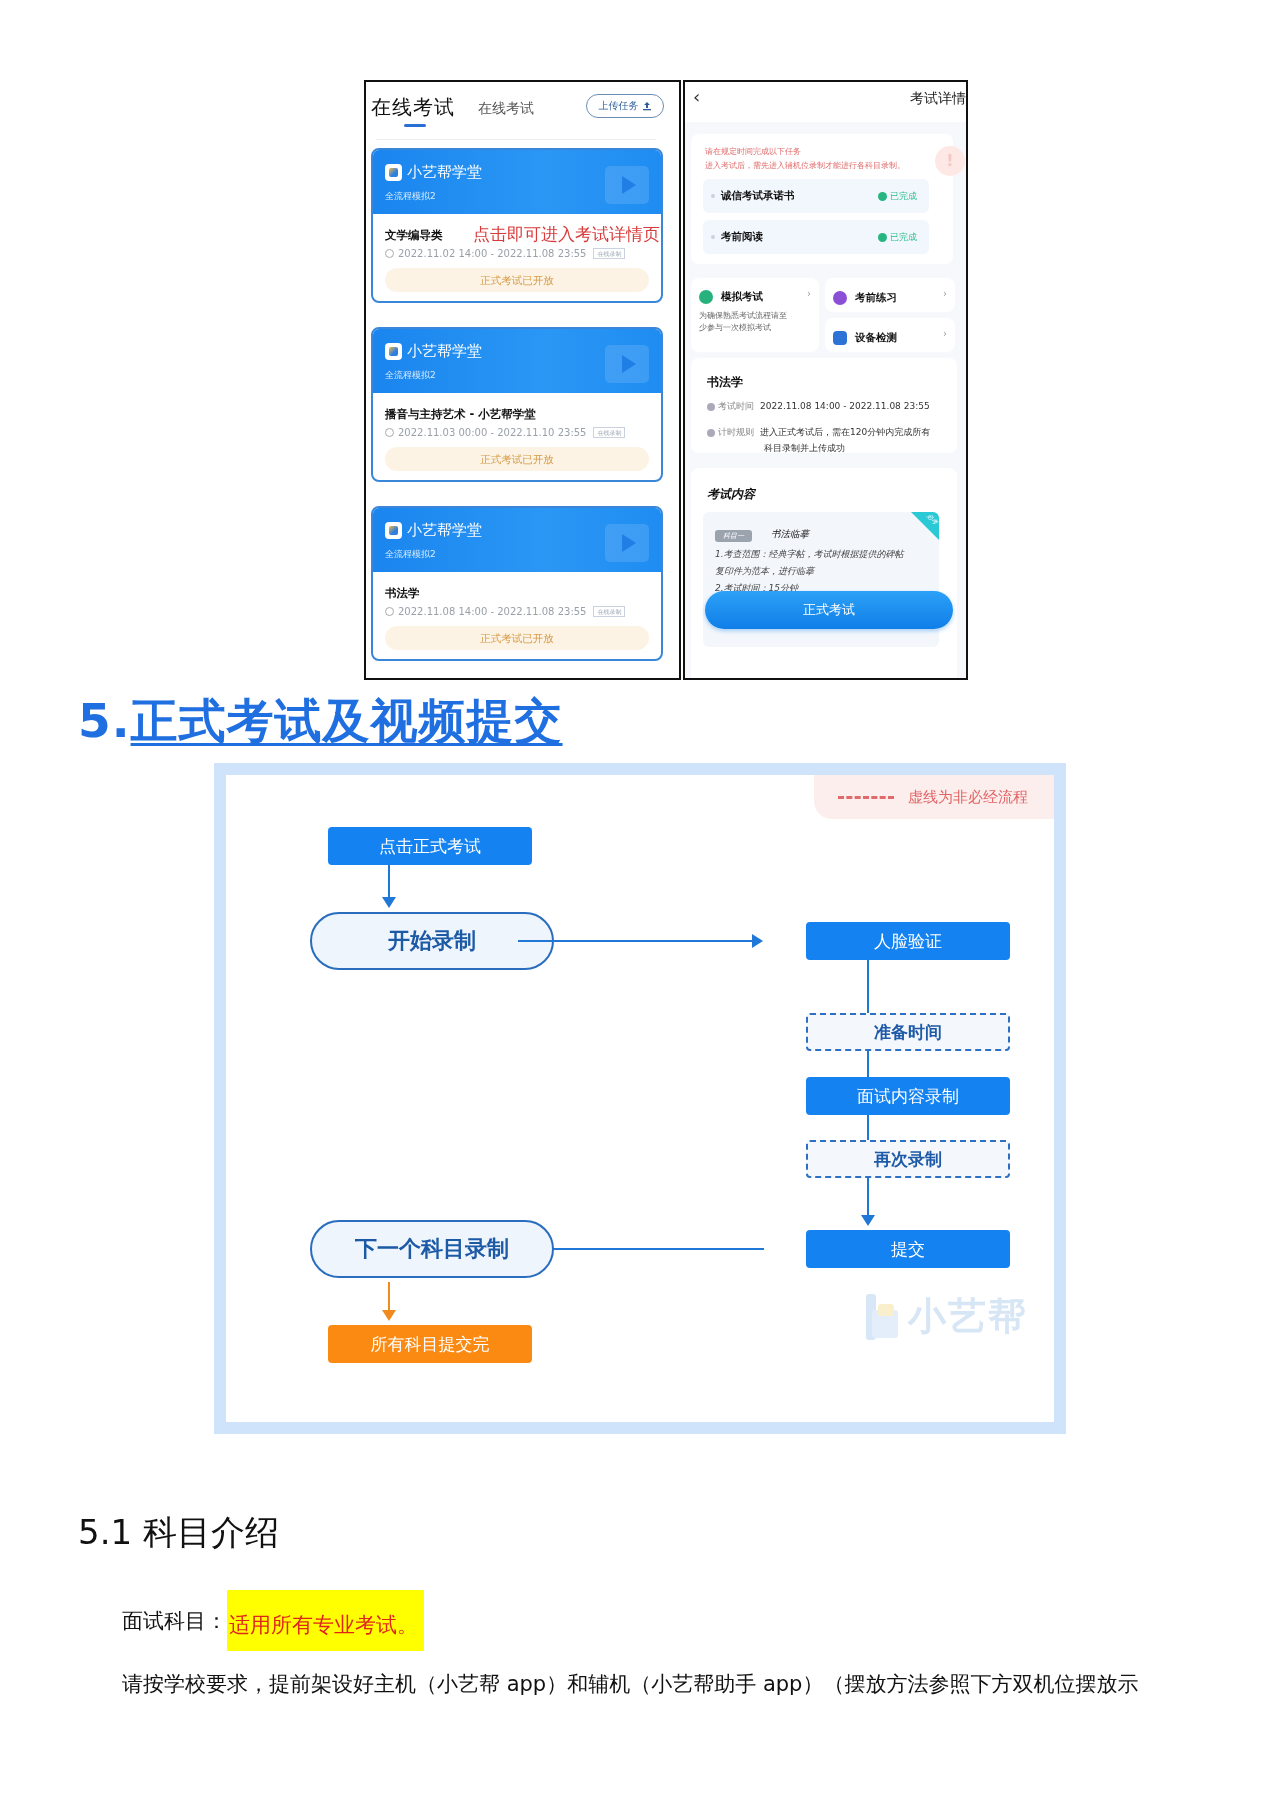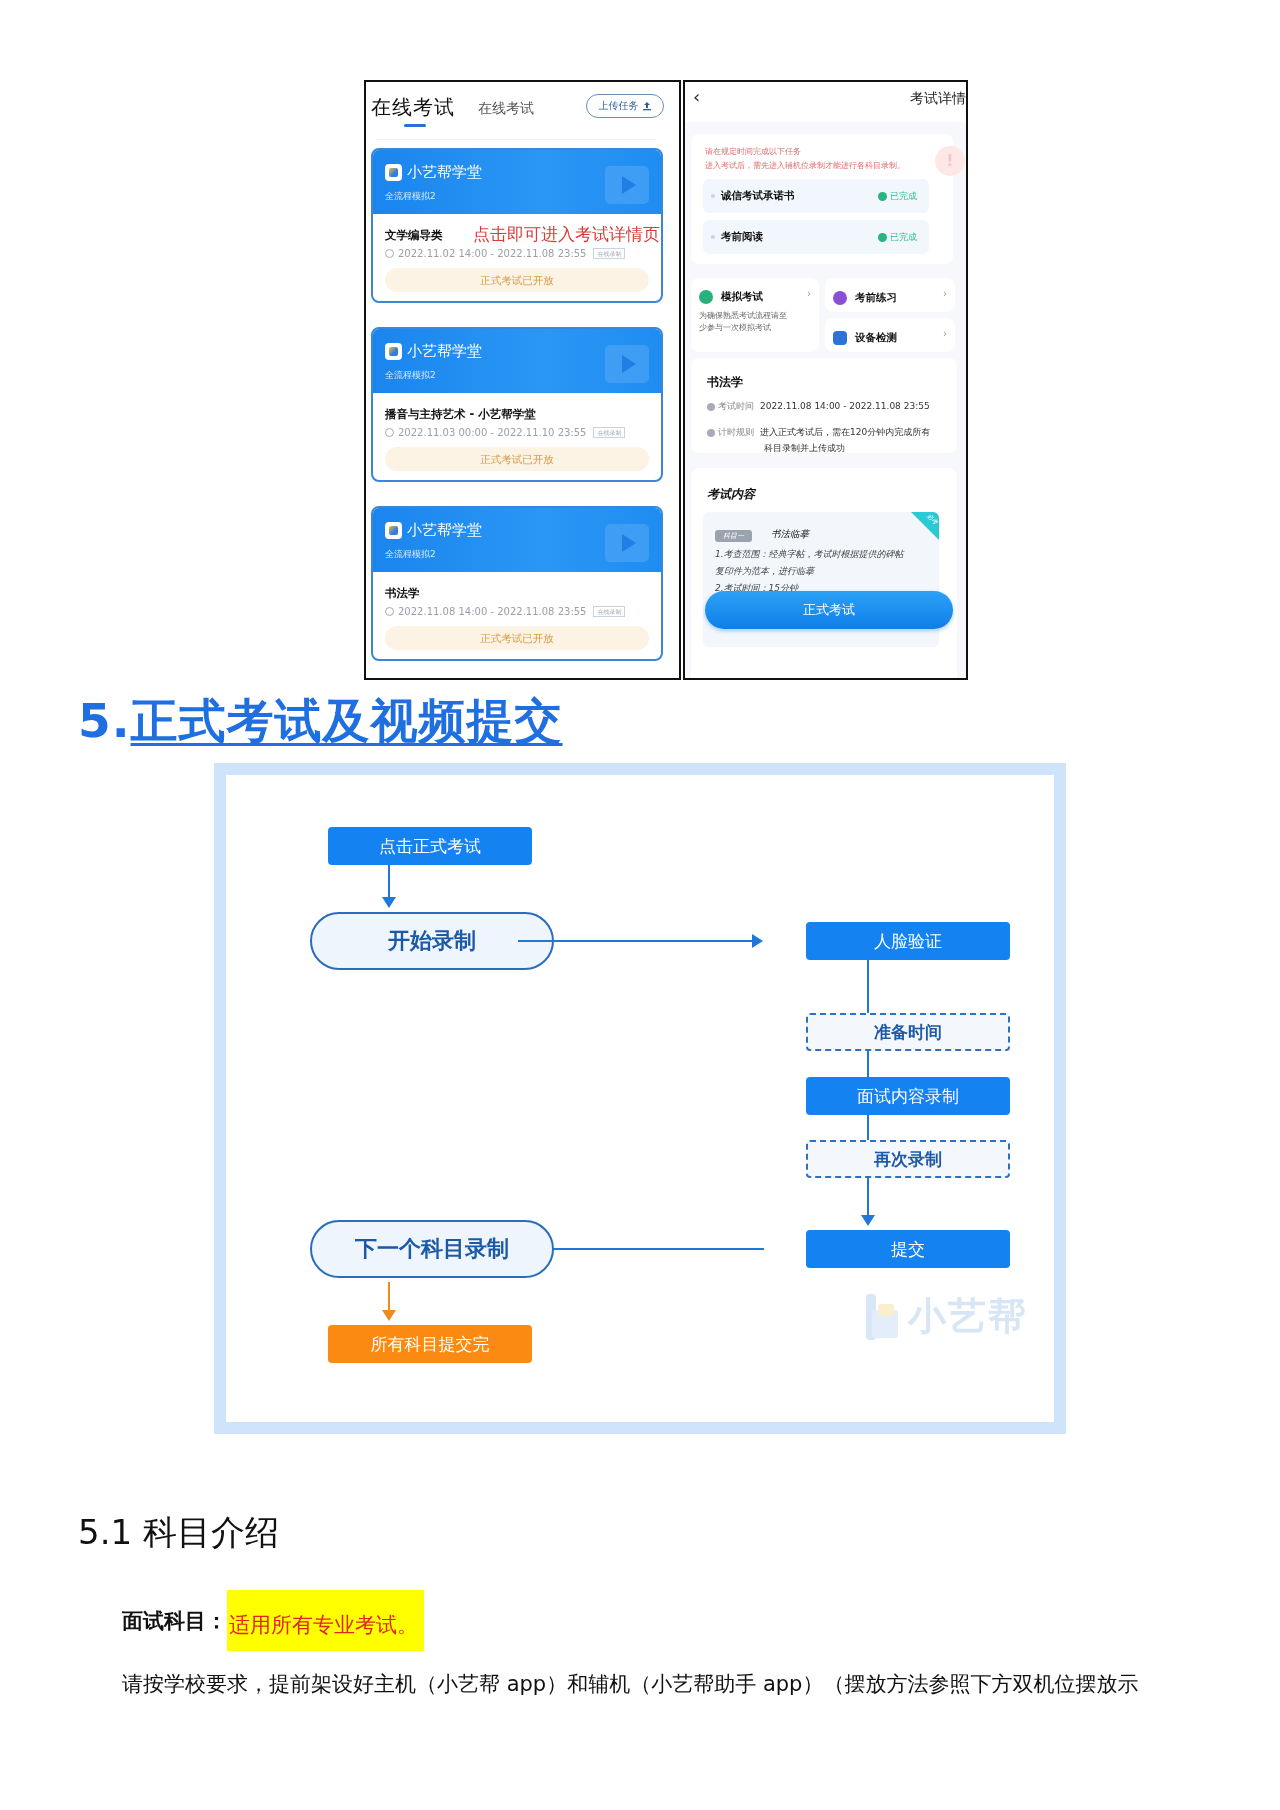--- a/index.html
+++ b/index.html
@@ -88,21 +88,21 @@
   .watermark { position: absolute; left: 640px; top: 516px; display: flex; align-items: center; gap: 8px; opacity: .55; }
   .watermark .wl { width: 34px; height: 46px; position: relative; }
   .watermark .wl .a { position: absolute; left: 0; top: 0; width: 10px; height: 46px; background: #b9d4f2; border-radius: 3px; }
   .watermark .wl .b { position: absolute; left: 6px; top: 16px; width: 26px; height: 28px; background: #cfe1f6; border-radius: 3px; }
   .watermark .wl .c { position: absolute; left: 12px; top: 10px; width: 16px; height: 12px; background: #f7e3a6; border-radius: 3px; }
   .watermark .wt { font-size: 38px; color: #b8d2ee; font-weight: bold; letter-spacing: 2px; }
 
   
   .h51 { position: absolute; left: 78px; top: 1510px; font-size: 34px; color: #111; white-space: nowrap; }
   .p-line1 { position: absolute; left: 122px; top: 1590px; font-size: 21px; white-space: nowrap; display: flex; align-items: center; }
-  .p-line1 .lbl { font-weight: bold; color: #111; }
+  .p-line1 .lbl { font-weight: normal; color: #111; }
   .p-line1 .hl { background: #ffff00; color: #e0261b; padding: 21px 6px 12px 2px; }
   .p-line2 { position: absolute; left: 122px; top: 1670px; font-size: 21px; color: #111; white-space: nowrap; }
 </style>
 </head>
 <body>
 
 <div class="phone" id="phone-left">
   <div class="lp-title">在线考试</div>
   <div class="lp-title-underline"></div>
   <div class="lp-tab2">在线考试</div>
@@ -259,20 +259,24 @@
   </div>
   <div class="rp-start" style="top:463px;">正式考试</div>
 </div>
 
 <div class="h5">
   <span>5.</span><span class="u">正式考试及视频提交</span>
 </div>
 
 <div id="flow">
   <div class="inner">
+    <div class="legend">
+      <span class="dash"></span>
+      <span class="txt">虚线为非必经流程</span>
+    </div>
 
     <div class="node solid" style="left:62px; top:52px; width:204px; height:38px;">点击正式考试</div>
     <div class="line" style="left:162px; top:90px; width:2px; height:34px;"></div>
     <div class="arrow-down" style="left:156px; top:122px;"></div>
 
     <div class="node pill" style="left:44px; top:137px; width:244px; height:58px;">开始录制</div>
     <div class="line" style="left:292px; top:165px; width:236px; height:2px;"></div>
     <div class="arrow-right" style="left:526px; top:159px;"></div>
 
     <div class="node solid" style="left:540px; top:147px; width:204px; height:38px;">人脸验证</div>

